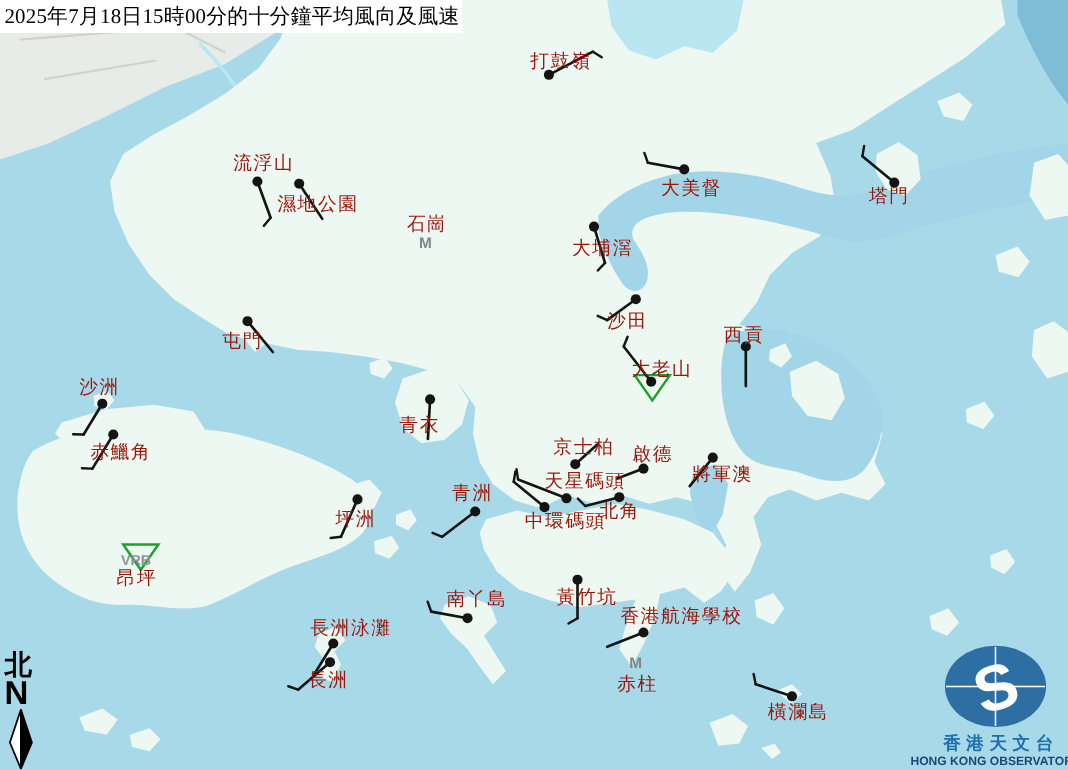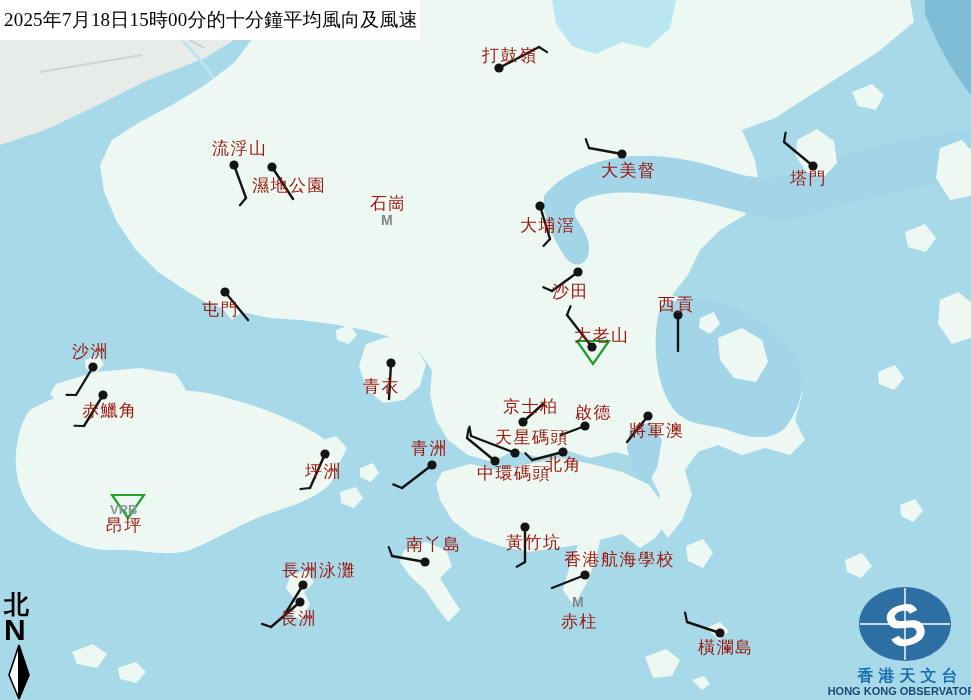--- a/index.html
+++ b/index.html
@@ -1,19 +1,19 @@
 <!DOCTYPE html>
 <html><head>
 <meta charset="utf-8">
 <style>
   html,body{margin:0;padding:0;background:#fff;}
   .stage{position:relative;width:971px;height:700px;overflow:hidden;
          font-family:"Liberation Sans",sans-serif;}
   .stage svg{display:block;}
-  .title-bar{position:absolute;left:0;top:0;width:420px;height:40px;
+  .title-bar{position:absolute;left:0;top:0;width:420px;height:30px;
              background:#ffffff;display:flex;align-items:center;}
   .title-bar span{font-family:"Liberation Serif",serif;font-size:19px;
                   color:#000;padding-left:4px;white-space:nowrap;letter-spacing:0.2px;}
   .land{fill:#ecf8f1;}
   .urban{fill:#e7ece8;}
   .water{fill:#a2d5e7;}
   .water-cyan{fill:#b9e6f0;}
   .deep{fill:#7fbcd6;}
   .street{stroke:#ccd4cf;stroke-width:2;fill:none;}
   .river{stroke:#b9e6f0;stroke-width:3;fill:none;stroke-linecap:round;}

